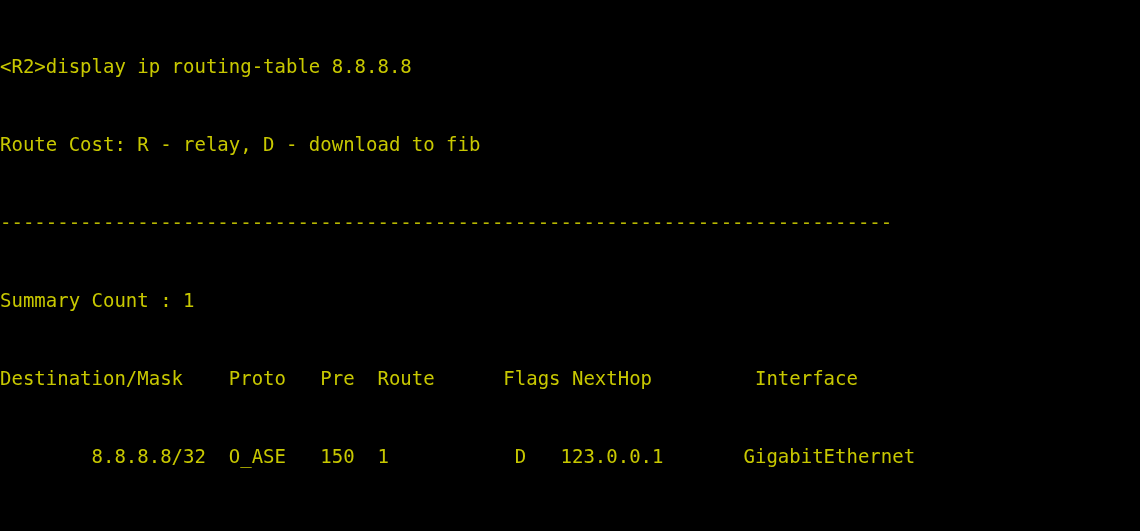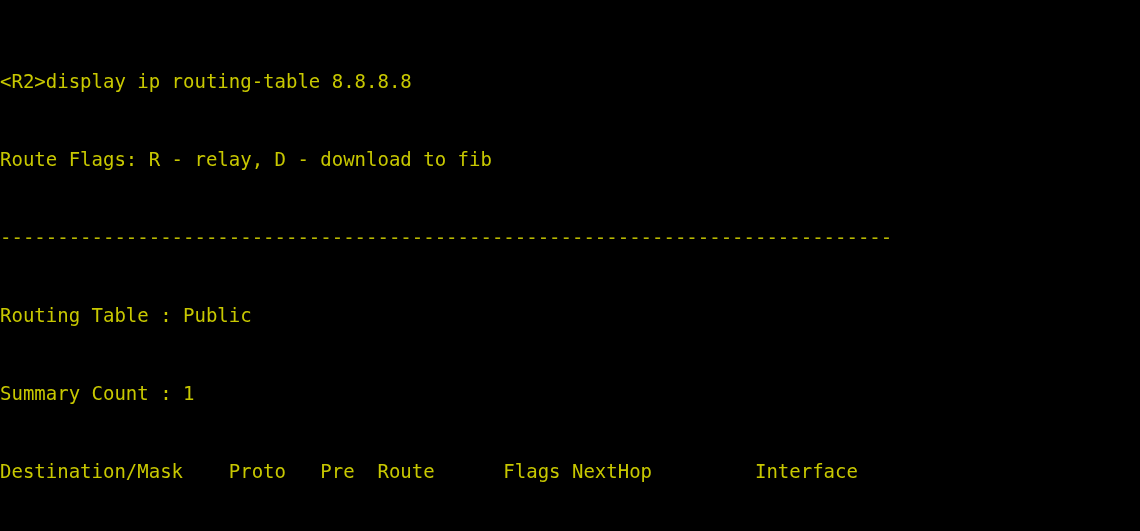--- a/index.html
+++ b/index.html
@@ -17,21 +17,21 @@
     height: 531px;
     background: #000000;
     color: #c8c800;
     font-family: "DejaVu Sans Mono", "Liberation Mono", monospace;
     font-size: 19px;
     line-height: 26px;
     letter-spacing: 0px;
     white-space: pre;
     overflow: hidden;
     position: relative;
-    padding: 16px 0 0 0;
+    padding: 1px 0 0 0;
     box-sizing: border-box;
     border-radius: 18px;
   }
   .line {
     height: 26px;
     white-space: pre;
     display: block;
     font-family: "DejaVu Sans Mono", "Liberation Mono", monospace;
     color: #c8c800;
   }
@@ -40,23 +40,22 @@
   }
   .cmd {
     color: #c8c800;
   }
 </style>
 </head>
 <body>
 
 <div id="terminal">
   <div class="line cmd">&lt;R2&gt;display ip routing-table 8.8.8.8</div>
-  <div class="line">Route Flags: R - relay, D - download to fib</div>
+  <div class="line">Route Cost: R - relay, D - download to fib</div>
   <div class="line sep">------------------------------------------------------------------------------</div>
-  <div class="line">Routing Table : Public</div>
   <div class="line">Summary Count : 1</div>
   <div class="line">Destination/Mask    Proto   Pre  Route      Flags NextHop         Interface</div>
   <div class="line">        8.8.8.8/32  O_ASE   150  1           D   123.0.0.1       GigabitEthernet</div>
   
   
   
   
   
   
   

